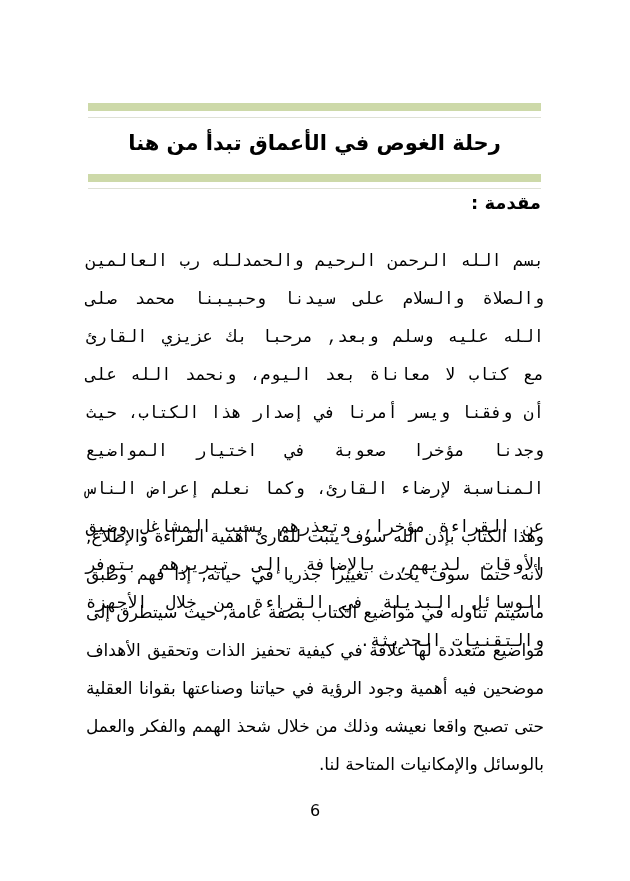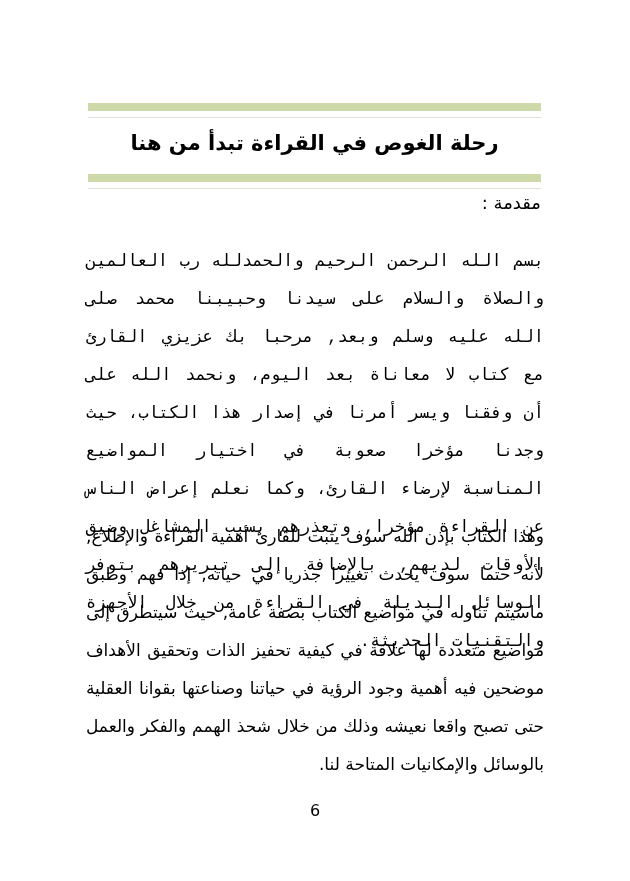--- a/index.html
+++ b/index.html
@@ -50,21 +50,21 @@
     letter-spacing: 0.5px;
     white-space: nowrap;
   }
   .section-heading {
     position: absolute;
     left: 88px;
     top: 192px;
     width: 453px;
     margin: 0;
     font-size: 18px;
-    font-weight: normal;
+    font-weight: bold;
     text-align: right;
   }
   .para {
     position: absolute;
     left: 86px;
     width: 458px;
     margin: 0;
     font-size: 17px;
     line-height: 38px;
     text-align: justify;
@@ -82,21 +82,21 @@
   }
 </style>
 </head>
 <body>
 
 <div class="page">
 
   <div class="bar bar-top accent" style="background: rgb(205, 217, 169);"></div>
   <div class="hairline hairline-top"></div>
 
-  <h1 class="doc-title">رحلة الغوص في القراءة تبدأ من هنا</h1>
+  <h1 class="doc-title">رحلة الغوص في الأعماق تبدأ من هنا</h1>
 
   <div class="bar bar-bottom accent" style="background: rgb(205, 217, 169);"></div>
   <div class="hairline hairline-bottom"></div>
 
   <h2 class="section-heading">مقدمة :</h2>
 
   <p class="para para-1">بسم الله الرحمن الرحيم والحمدلله رب العالمين والصلاة والسلام على سيدنا وحبيبنا محمد صلى الله عليه وسلم وبعد, مرحبا بك عزيزي القارئ مع كتاب لا معاناة بعد اليوم، ونحمد الله على أن وفقنا ويسر أمرنا في إصدار هذا الكتاب، حيث وجدنا مؤخرا صعوبة في اختيار المواضيع المناسبة لإرضاء القارئ، وكما نعلم إعراض الناس عن القراءة مؤخرا, وتعذرهم بسبب المشاغل وضيق الأوقات لديهم, بالإضافة إلى تبريرهم بتوفر الوسائل البديلة في القراءة من خلال الأجهزة والتقنيات الحديثة.</p>
 
   <p class="para para-2">وهذا الكتاب بإذن الله سوف يثبت للقارئ أهمية القراءة والإطلاع, لأنه حتما سوف يحدث تغييرا جذريا في حياته, إذا فهم وطبق ماسيتم تناوله في مواضيع الكتاب بصفة عامة, حيث سيتطرق إلى مواضيع متعددة لها علاقة في كيفية تحفيز الذات وتحقيق الأهداف موضحين فيه أهمية وجود الرؤية في حياتنا وصناعتها بقوانا العقلية حتى تصبح واقعا نعيشه وذلك من خلال شحذ الهمم والفكر والعمل بالوسائل والإمكانيات المتاحة لنا.</p>
 

